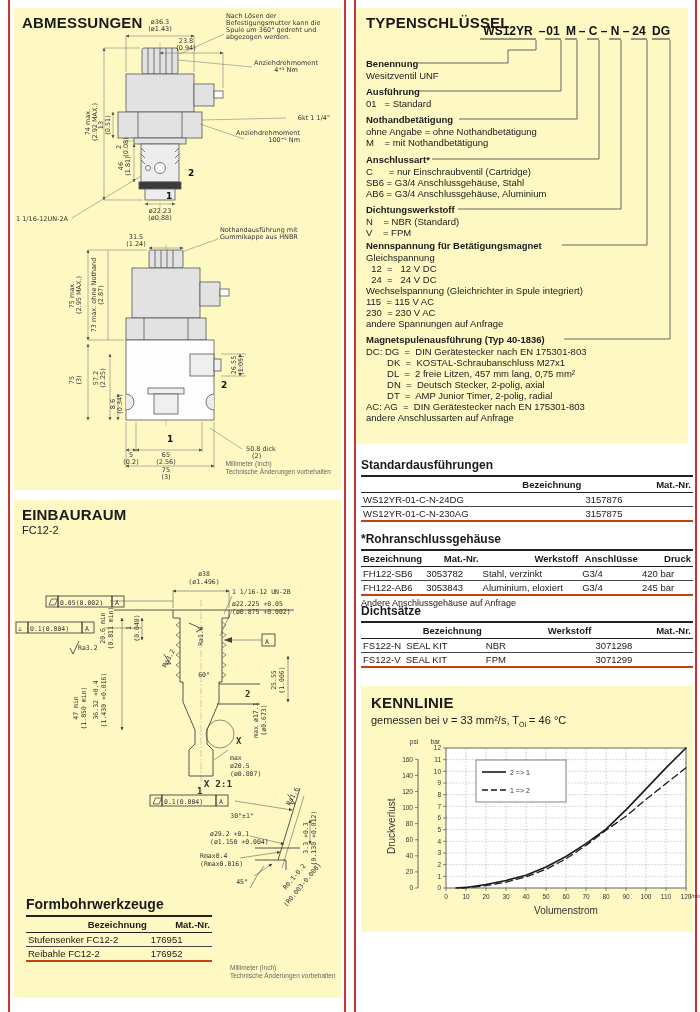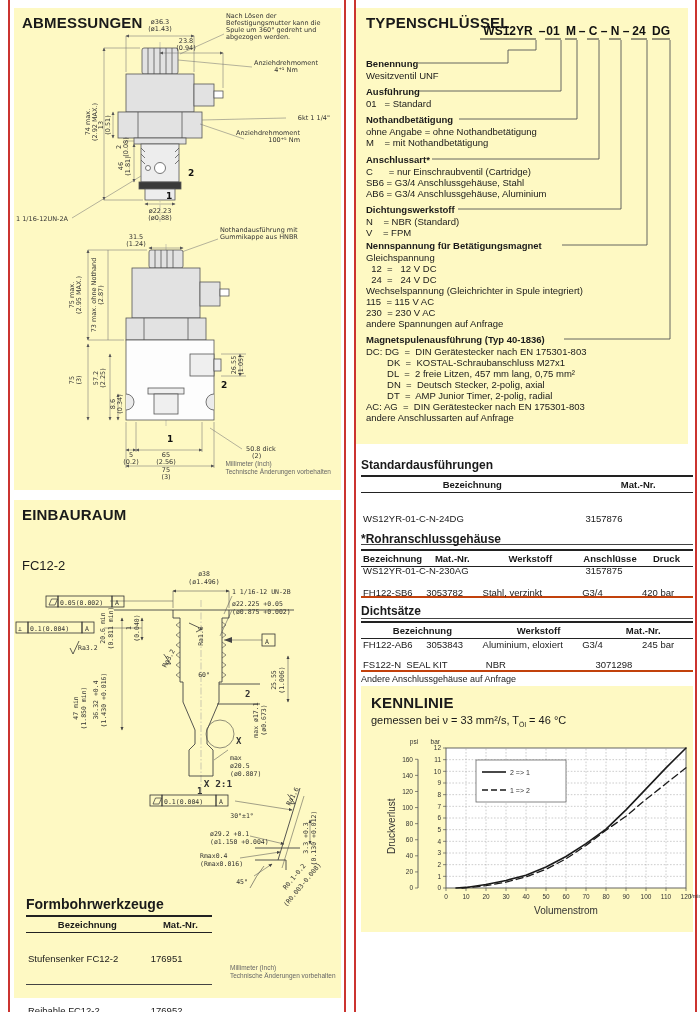--- a/index.html
+++ b/index.html
@@ -1,25 +1,25 @@
 <!DOCTYPE html>
 <html><head>
 <meta charset="utf-8">
 <style>
   html,body{margin:0;padding:0;}
   body{width:700px;height:1012px;position:relative;background:#fff;
        font-family:"Liberation Sans",sans-serif;color:#1a1a1a;overflow:hidden;}
   .vline{position:absolute;top:0;bottom:0;width:2px;background:#cb3430;}
   .panel{position:absolute;background:#fef9c3;}
   .sec-title{position:absolute;font-weight:bold;font-size:15px;letter-spacing:.2px;}
-  .sub-title{position:absolute;font-size:13px;margin-top:34px;}
+  .sub-title{position:absolute;font-size:11px;}
   .tbl-title{font-weight:bold;font-size:12px;margin:0 0 3px 0;}
   table{border-collapse:collapse;width:100%;font-size:9.5px;}
-  th{text-align:center;font-weight:bold;border-top:2px solid #222;border-bottom:1.5px solid #222;padding:2px 2px;}
-  td{border-bottom:1px solid #444;padding:20px 2px;white-space:pre;}
+  th{text-align:right;font-weight:bold;border-top:2px solid #222;border-bottom:1.5px solid #222;padding:2px 2px;}
+  td{border-bottom:1px solid #444;padding:1px 2px;white-space:pre;}
   tr.last td{border-bottom:2px solid #c2410c;}
   .tnote{font-size:9px;margin-top:2px;}
   .tblock{position:absolute;}
   .ts-group{position:absolute;left:10px;right:14px;}
   .ts-head{font-weight:bold;font-size:9.5px;line-height:12px;}
   .ts-line{font-size:9.5px;line-height:11px;white-space:pre;}
   .uline{}
   .draw text{font-family:"DejaVu Sans",sans-serif;font-size:6.5px;fill:#333;}
   .draw .b{font-weight:bold;font-size:9px;fill:#111;}
   .cad text{font-family:"DejaVu Sans Mono",monospace;font-size:6.5px;fill:#333;}

